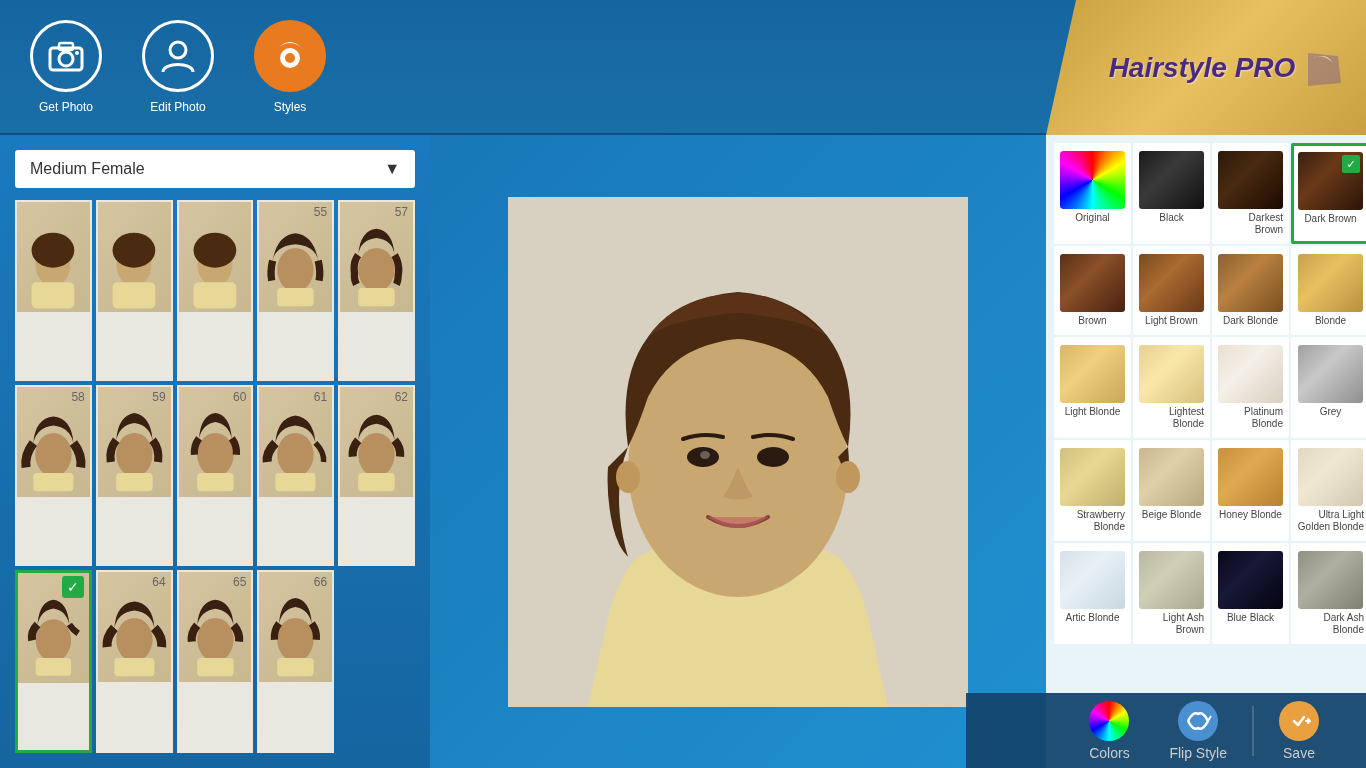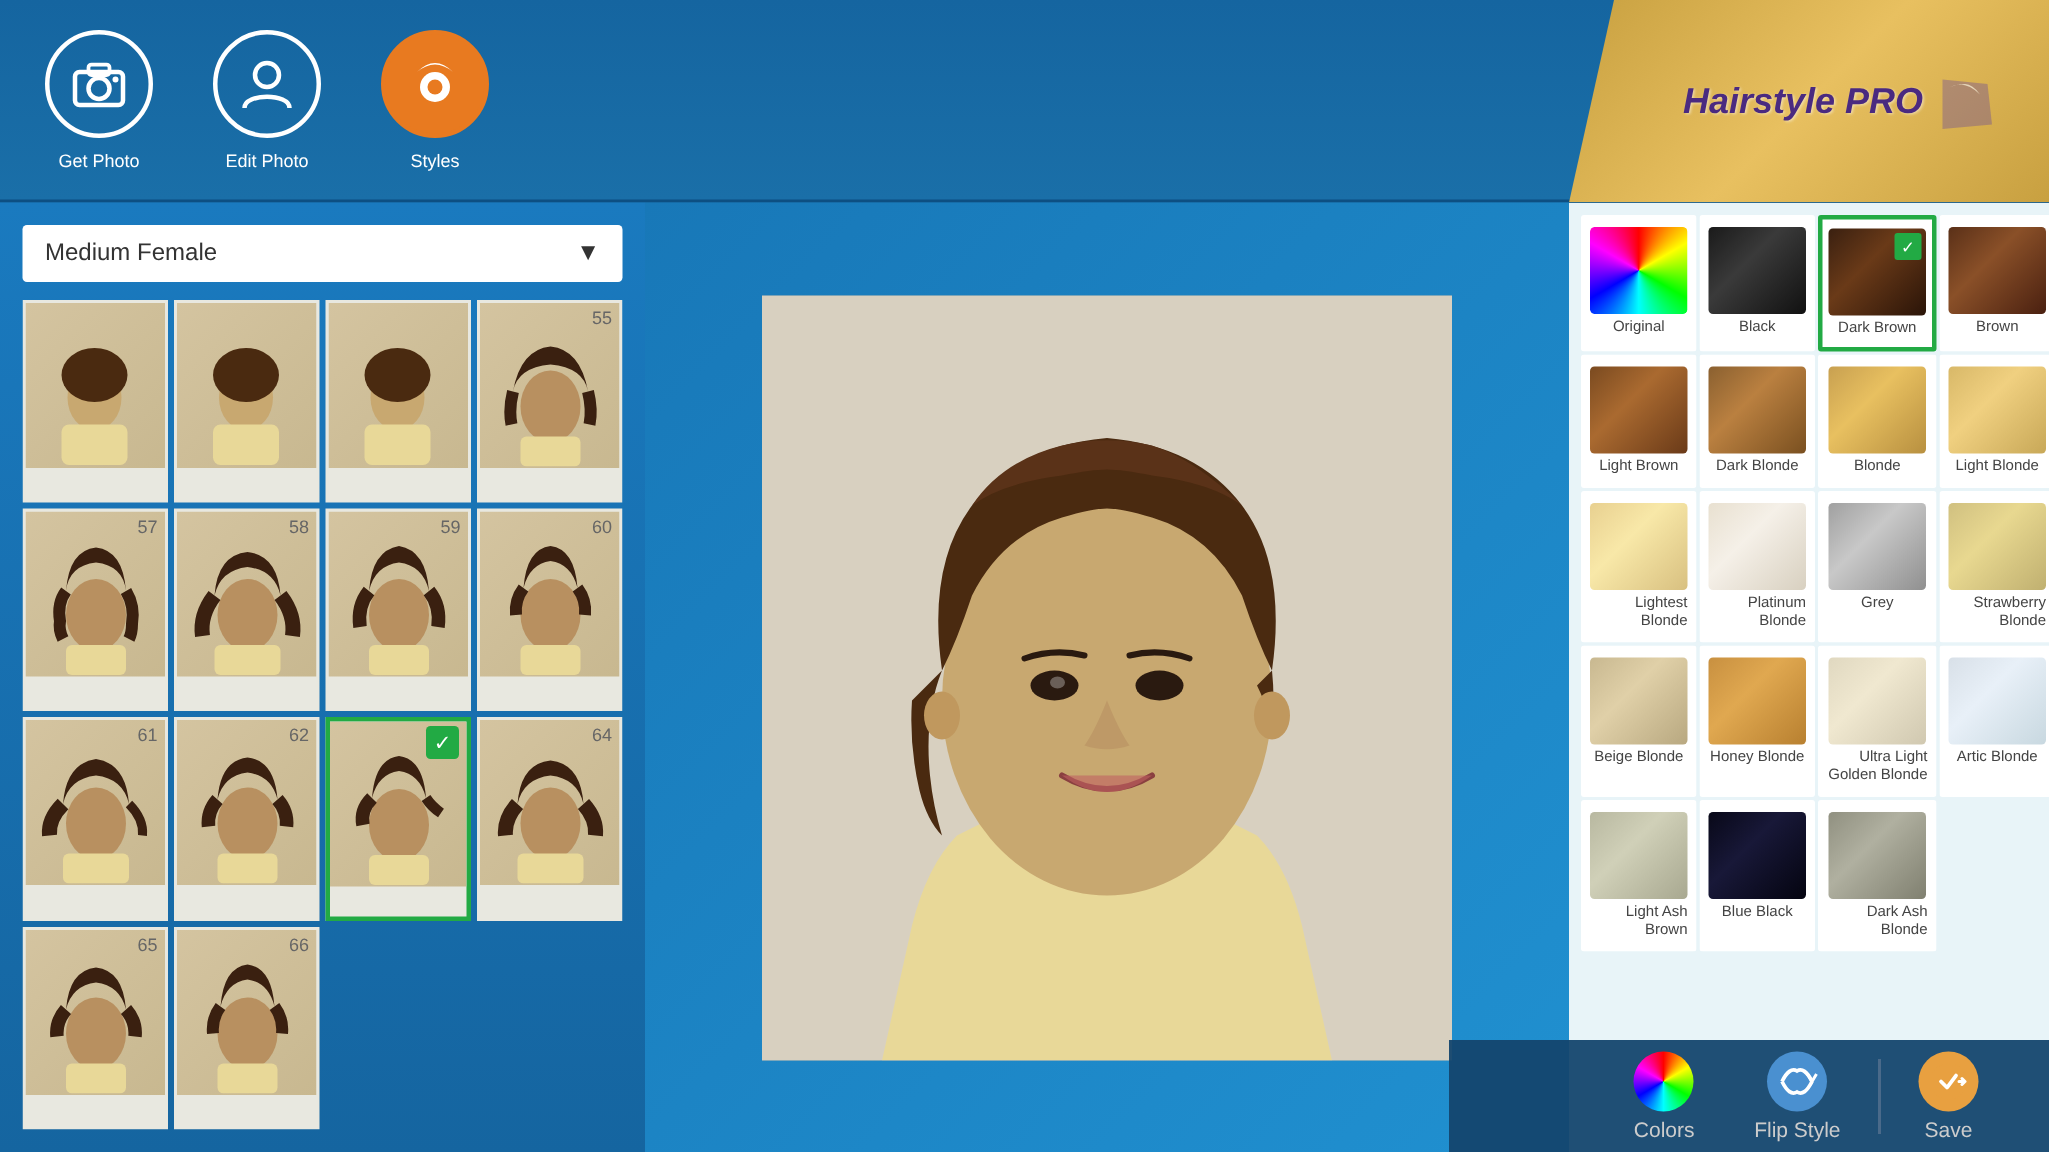--- a/index.html
+++ b/index.html
@@ -61,21 +61,21 @@
       height: 135px;
       width: 320px;
       background: linear-gradient(135deg, #c8a040 0%, #e8c060 50%, #c8a040 100%);
       display: flex;
       align-items: center;
       justify-content: center;
       clip-path: polygon(30px 0%, 100% 0%, 100% 100%, 0% 100%);
       padding-left: 40px;
     }
     .brand-title {
-      font-size: 24px;
+      font-size: 28px;
       font-weight: 700;
       color: #4a2a80;
       font-style: italic;
       text-shadow: 1px 1px 2px rgba(255,255,255,0.5);
     }
 
     
     .main {
       display: flex;
       height: calc(768px - 135px);
@@ -100,21 +100,21 @@
       border-radius: 3px;
       font-size: 16px;
       color: #333;
       cursor: pointer;
       display: flex;
       align-items: flex-start;
       justify-content: space-between;
     }
     .style-grid {
       display: grid;
-      grid-template-columns: repeat(4, 1fr);
+      grid-template-columns: repeat(5, 1fr);
       gap: 4px;
       overflow-y: auto;
       flex: 1;
     }
     .style-cell {
       position: relative;
       background: #e8e8e0;
       border: 2px solid transparent;
       cursor: pointer;
       display: flex;
@@ -605,20 +605,26 @@
         <span class="color-label">Original</span>
       </div>
 
       <div class="color-cell">
         <div class="color-swatch swatch-black">
           
         </div>
         <span class="color-label">Black</span>
       </div>
 
+      <div class="color-cell">
+        <div class="color-swatch swatch-darkest-brown">
+          
+        </div>
+        <span class="color-label">Darkest Brown</span>
+      </div>
 
       <div class="color-cell selected">
         <div class="color-swatch swatch-dark-brown" style="position:relative">
           <div class="color-check" style="display:flex;">✓</div>
         </div>
         <span class="color-label">Dark Brown</span>
       </div>
 
       <div class="color-cell">
         <div class="color-swatch swatch-brown">

